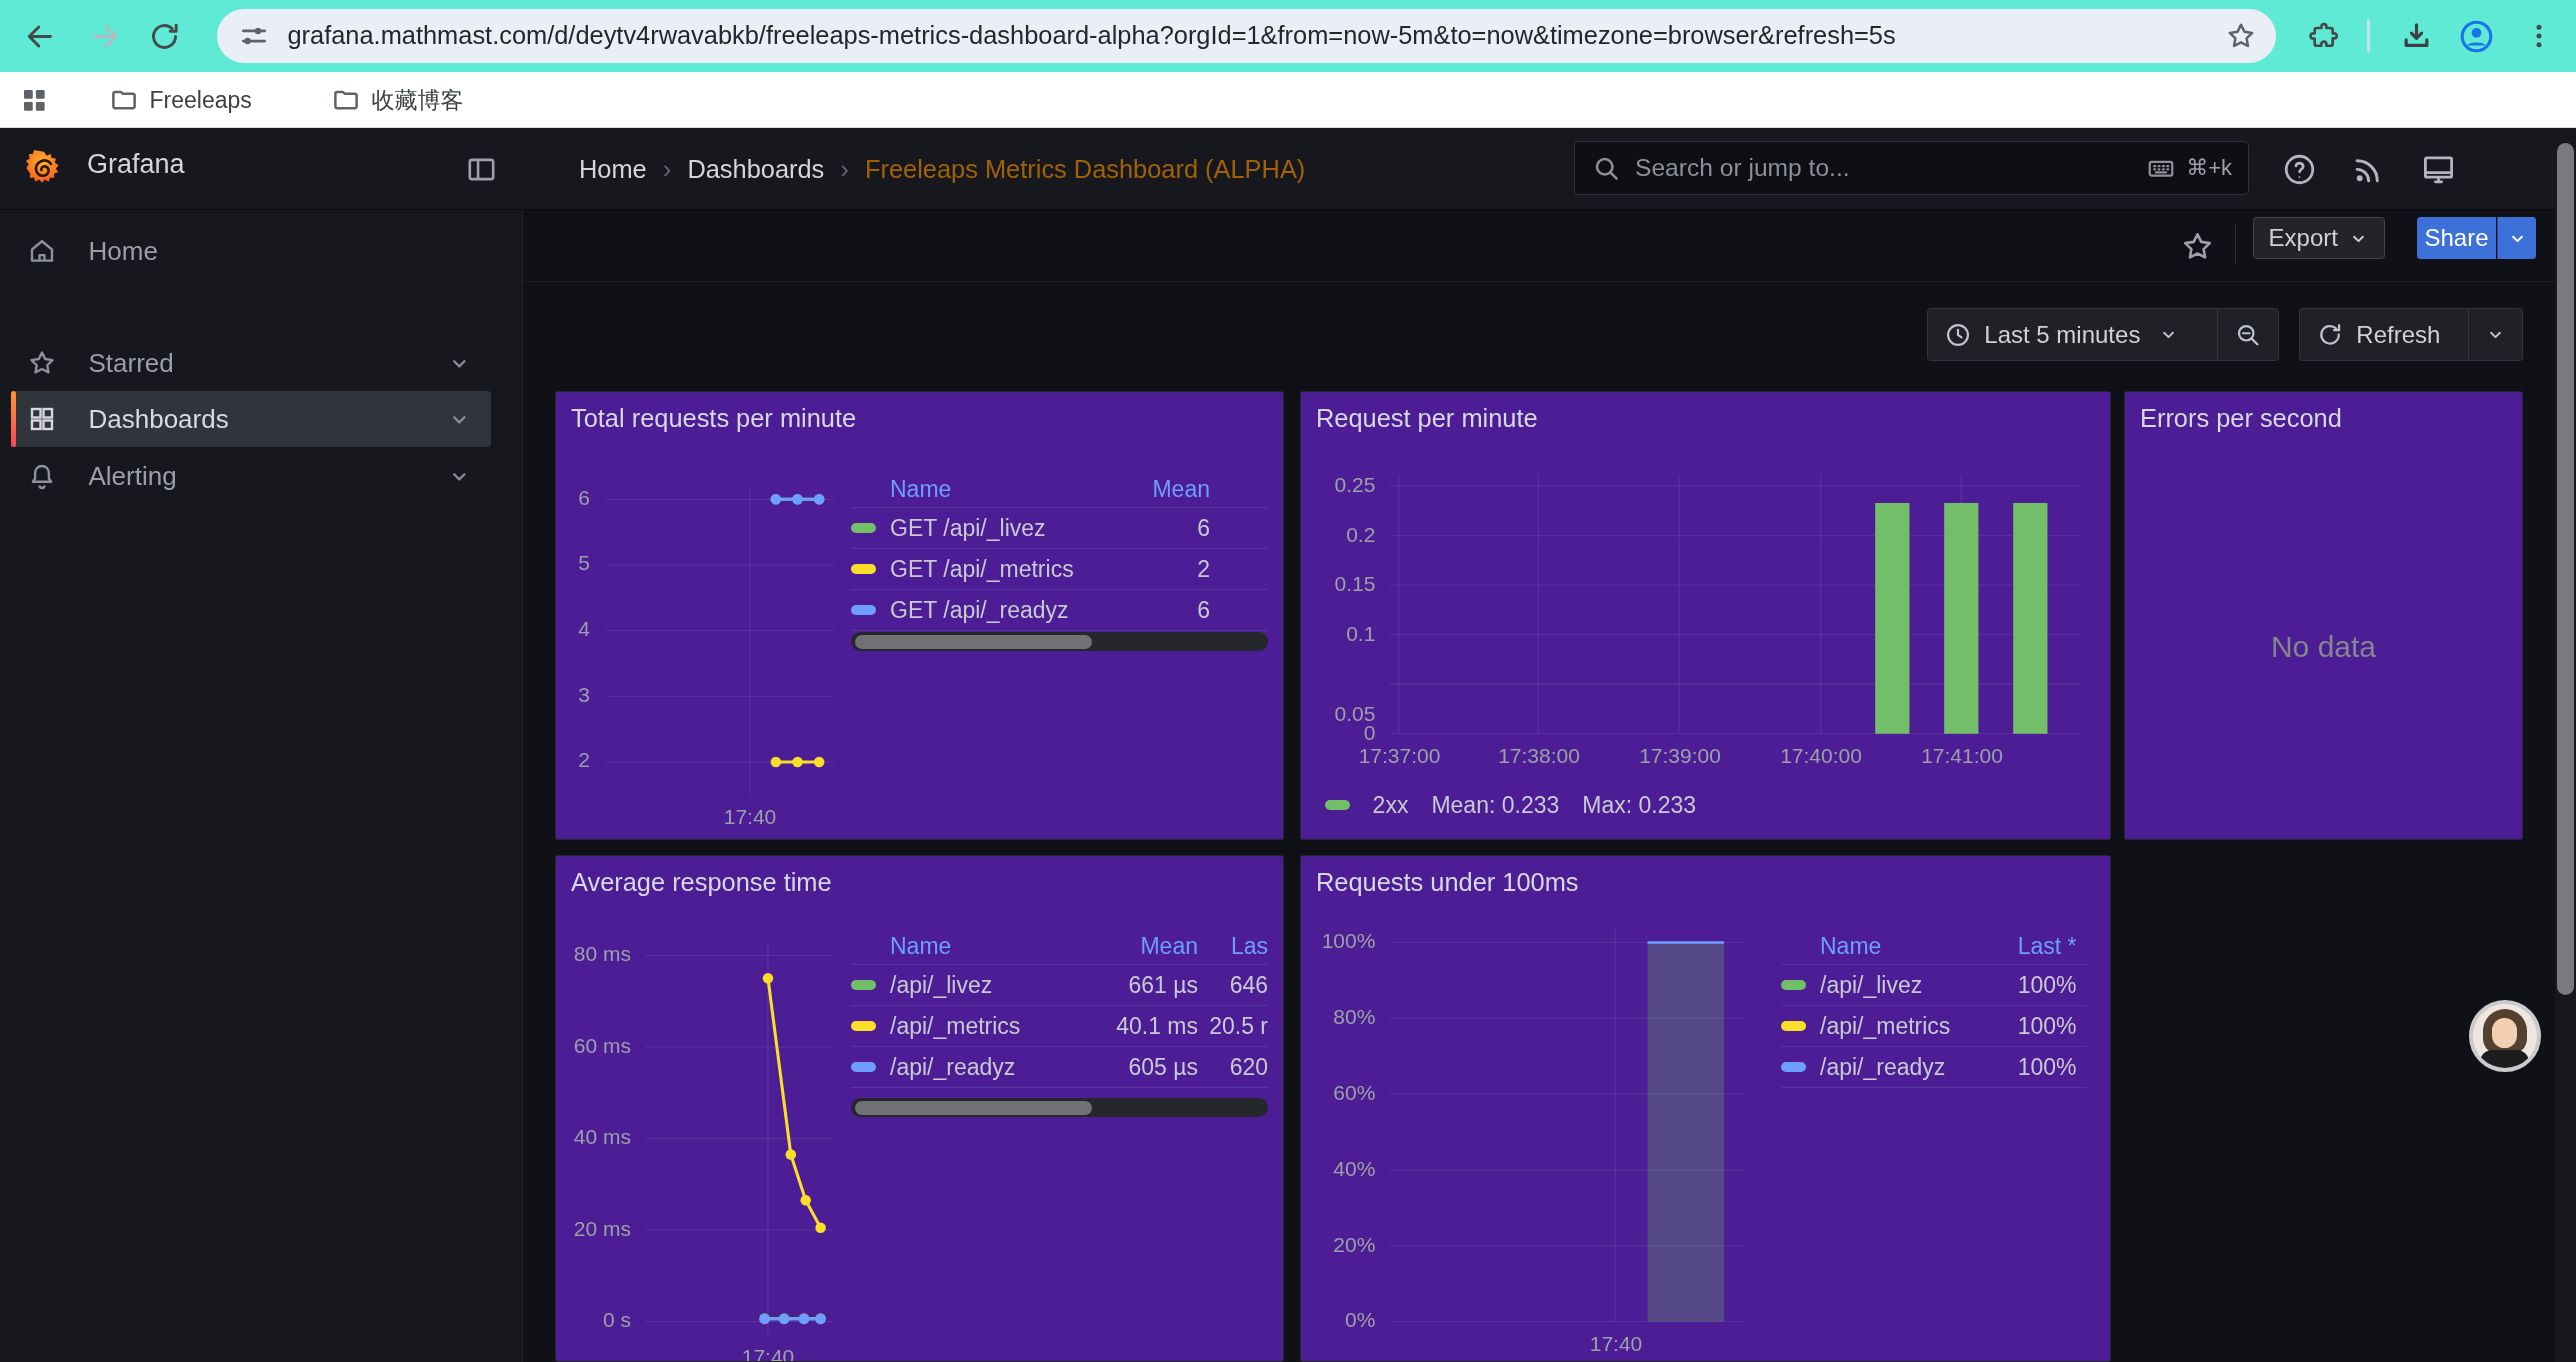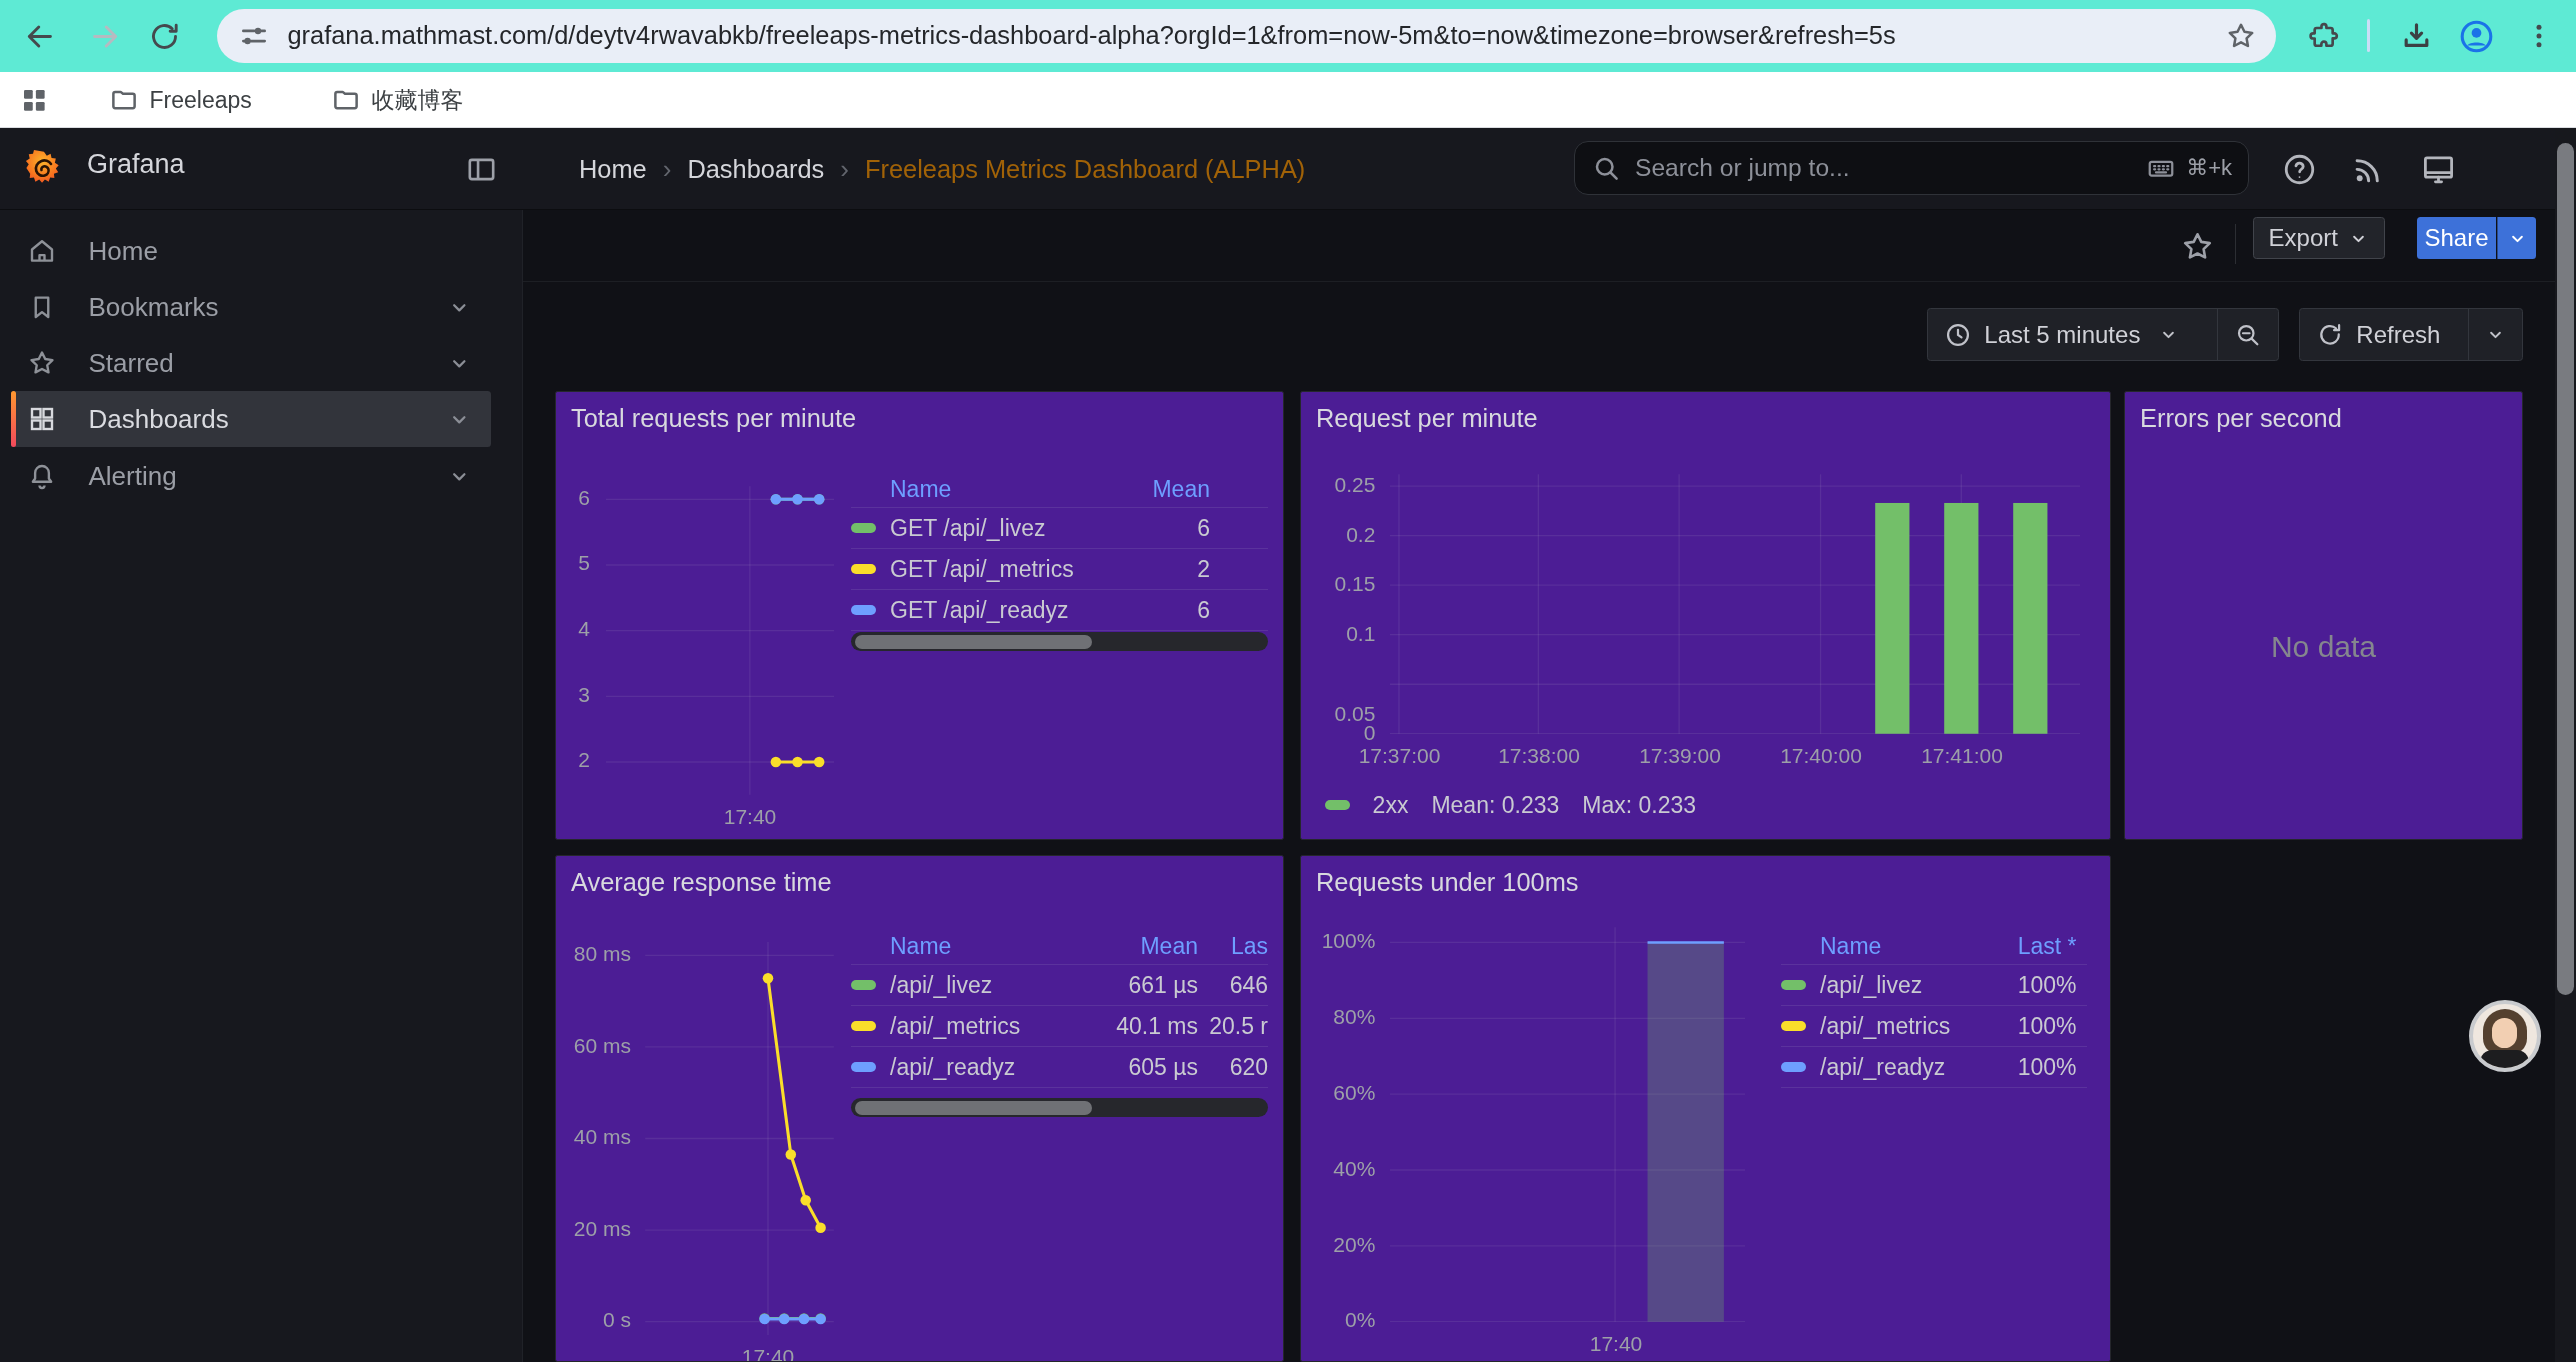--- a/index.html
+++ b/index.html
@@ -22,21 +22,21 @@
 
   
   #topnav { position:absolute; left:0; top:128px; width:2576px; height:82px; background:#17181e; border-bottom:0.9px solid #0c0d10; }
   #brand { position:absolute; left:24px; top:21px; display:flex; align-items:flex-start; gap:23px; }
   #brand-label { font-size:27px; color:#d5d6db; }
   #megamenu-toggle { position:absolute; left:465px; top:24.6px; color:#9da0a8; }
   #breadcrumb { position:absolute; left:579px; top:0; height:82px; display:flex; align-items:center; gap:16px; font-size:25.4px; }
   .crumb { color:#d5d6db; }
   .crumb.current { color:#a16207; }
   .crumb-sep { color:#62656d; font-size:26px; }
-  #searchbox { position:absolute; left:1574px; top:13px; width:675px; height:54px; border:0.9px solid #2f3238; border-radius:14px; background:#0e0f13; display:flex; align-items:center; padding:0 16px; color:#8d9099; }
+  #searchbox { position:absolute; left:1574px; top:13px; width:675px; height:54px; border:0.9px solid #2f3238; border-radius:4px; background:#0e0f13; display:flex; align-items:center; padding:0 16px; color:#8d9099; }
   #search-placeholder { font-size:24.6px; margin-left:14px; flex:1; }
   #search-shortcut { font-size:22px; color:#9da0a8; margin-left:10.5px; }
   .nav-icon { position:absolute; top:23px; color:#b4b6bd; }
   #grafana-avatar { position:absolute; left:2483px; top:147px; width:47px; height:47px; border-radius:50%; background:#14665c; overflow:hidden; }
 
   
   #sidebar { position:absolute; left:0; top:210px; width:523px; height:1152px; background:#17181e; border-right:0.9px solid #202228; }
   .side-item { position:absolute; left:10.5px; width:480px; height:56px; border-radius:3.5px; display:flex; align-items:center; color:#9b9ea6; }
   .side-item .s-icon { margin-left:16px; color:#8e9198; display:flex; }
   .side-item .s-label { margin-left:32px; font-size:26px; }
@@ -260,33 +260,20 @@
 
   <div id="sidebar">
     <div class="side-item" style="top:13px">
       <span class="s-icon">
           <svg width="30" height="30" viewBox="0 0 24 24" fill="none" stroke="currentColor" stroke-width="1.9" stroke-linejoin="round">
             <path d="M4 10.8 12 4.2l8 6.6v8.9H4z"></path>
             <path d="M10 19.7v-4.4h4v4.4"></path>
           </svg>
         </span>
       <span class="s-label">Home</span>
-    </div>
-    <div class="side-item" style="top:69px">
-      <span class="s-icon">
-          <svg width="30" height="30" viewBox="0 0 24 24" fill="none" stroke="currentColor" stroke-width="1.9" stroke-linejoin="round">
-            <path d="M7 4.5h10V20l-5-3.9L7 20z"></path>
-          </svg>
-        </span>
-      <span class="s-label">Bookmarks</span>
-      <span class="s-chev">
-          <svg width="24.6" height="24.6" viewBox="0 0 24 24" fill="none" stroke="currentColor" stroke-width="2.2" stroke-linecap="round" stroke-linejoin="round">
-            <path d="M7 10l5 5 5-5"></path>
-          </svg>
-        </span>
     </div>
     <div class="side-item" style="top:125px">
       <span class="s-icon">
           <svg width="30" height="30" viewBox="0 0 24 24" fill="none" stroke="currentColor" stroke-width="1.9" stroke-linejoin="round">
             <path d="M12 3.6l2.6 5.2 5.8.9-4.2 4.1 1 5.7L12 16.8l-5.2 2.7 1-5.7-4.2-4.1 5.8-.9z"></path>
           </svg>
         </span>
       <span class="s-label">Starred</span>
       <span class="s-chev">
           <svg width="24.6" height="24.6" viewBox="0 0 24 24" fill="none" stroke="currentColor" stroke-width="2.2" stroke-linecap="round" stroke-linejoin="round">

